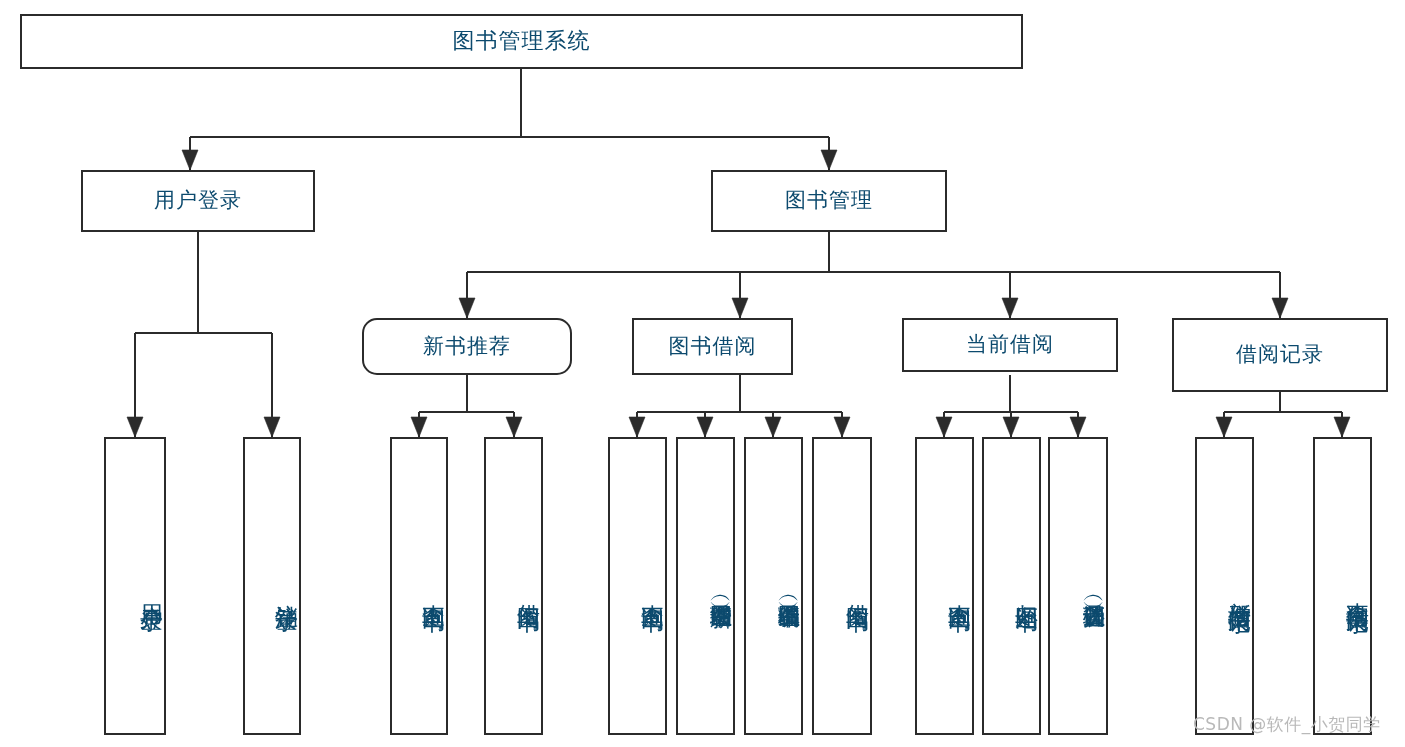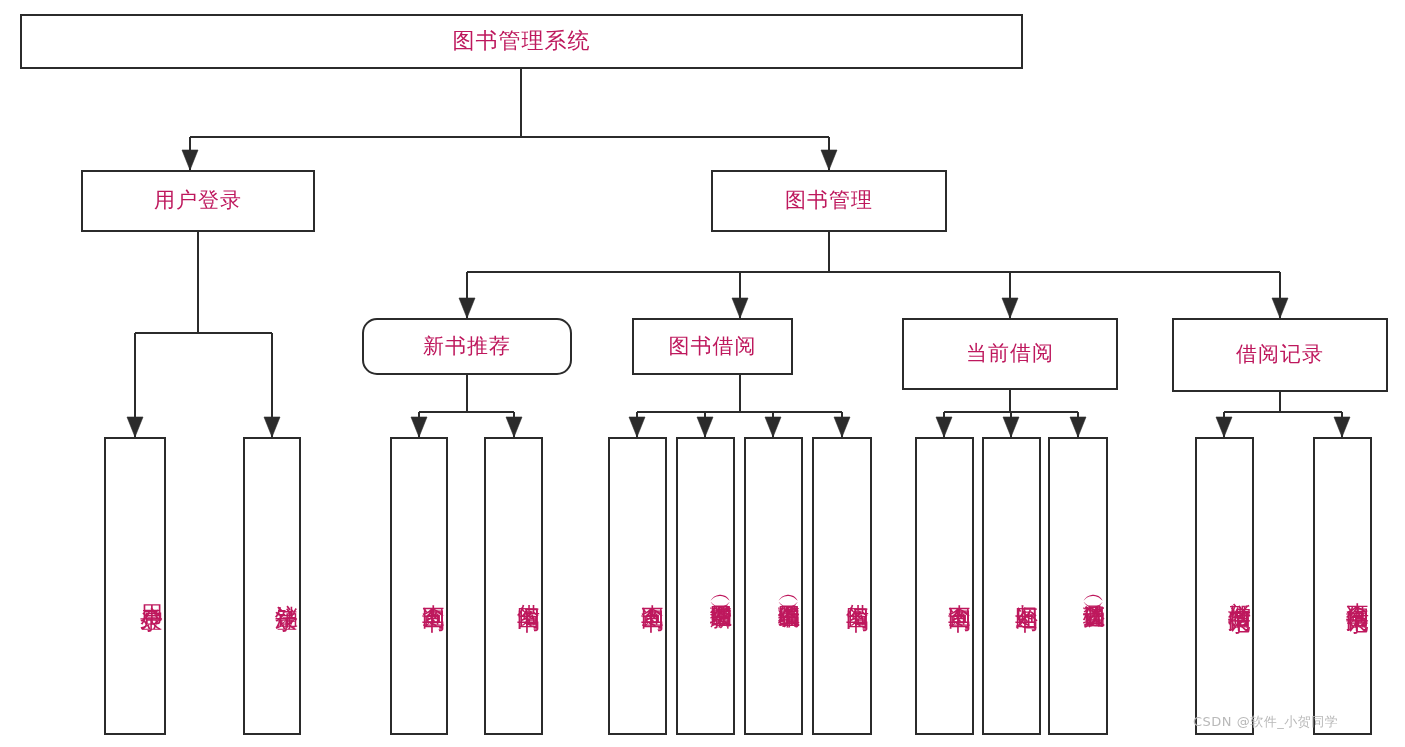--- a/index.html
+++ b/index.html
@@ -27,21 +27,21 @@
   }
   .node {
     position: absolute;
     box-sizing: border-box;
     border: 2px solid #2b2b2b;
     background: #ffffff;
     display: flex;
     align-items: center;
     justify-content: center;
     text-align: center;
-    color: #be185d;
+    color: #0c4a6e;
     line-height: 1.12;
     overflow: hidden;
   }
   .node.horiz {
     font-size: 21px;
     letter-spacing: 1px;
     padding: 0 6px;
   }
   .node.root {
     font-size: 22px;
@@ -57,21 +57,21 @@
   }
   .node.vert.tall {
     font-size: 22px;
     letter-spacing: 0px;
     padding-top: 4px;
   }
   .watermark {
     position: absolute;
     left: 1193px;
     top: 713px;
-    font-size: 13px;
+    font-size: 17px;
     color: #b9b9b9;
     letter-spacing: 0.5px;
     white-space: nowrap;
   }
 </style>
 </head>
 <body>
 
 <div id="canvas">
   <svg id="edges" viewBox="0 0 1405 747">
@@ -137,21 +137,21 @@
       </div>
       <div class="node horiz" style="left: 711px; top: 170px; width: 236px; height: 62px; justify-content: center;">
         <span>图书管理</span>
       </div>
       <div class="node horiz" style="left: 362px; top: 318px; width: 210px; height: 57px; border-radius: 15px;">
         <span>新书推荐</span>
       </div>
       <div class="node horiz" style="left: 632px; top: 318px; width: 161px; height: 57px;">
         <span>图书借阅</span>
       </div>
-      <div class="node horiz" style="left: 902px; top: 318px; width: 216px; height: 72px;">
+      <div class="node horiz" style="left: 902px; top: 318px; width: 216px; height: 54px;">
         <span>当前借阅</span>
       </div>
       <div class="node horiz" style="left: 1172px; top: 318px; width: 216px; height: 74px;">
         <span>借阅记录</span>
       </div>
       <div class="node vert" style="left: 104px; top: 437px; width: 62px; height: 298px;">
         <span>用户登录</span>
       </div>
       <div class="node vert" style="left: 243px; top: 437px; width: 58px; height: 298px;">
         <span>注销登录</span>

